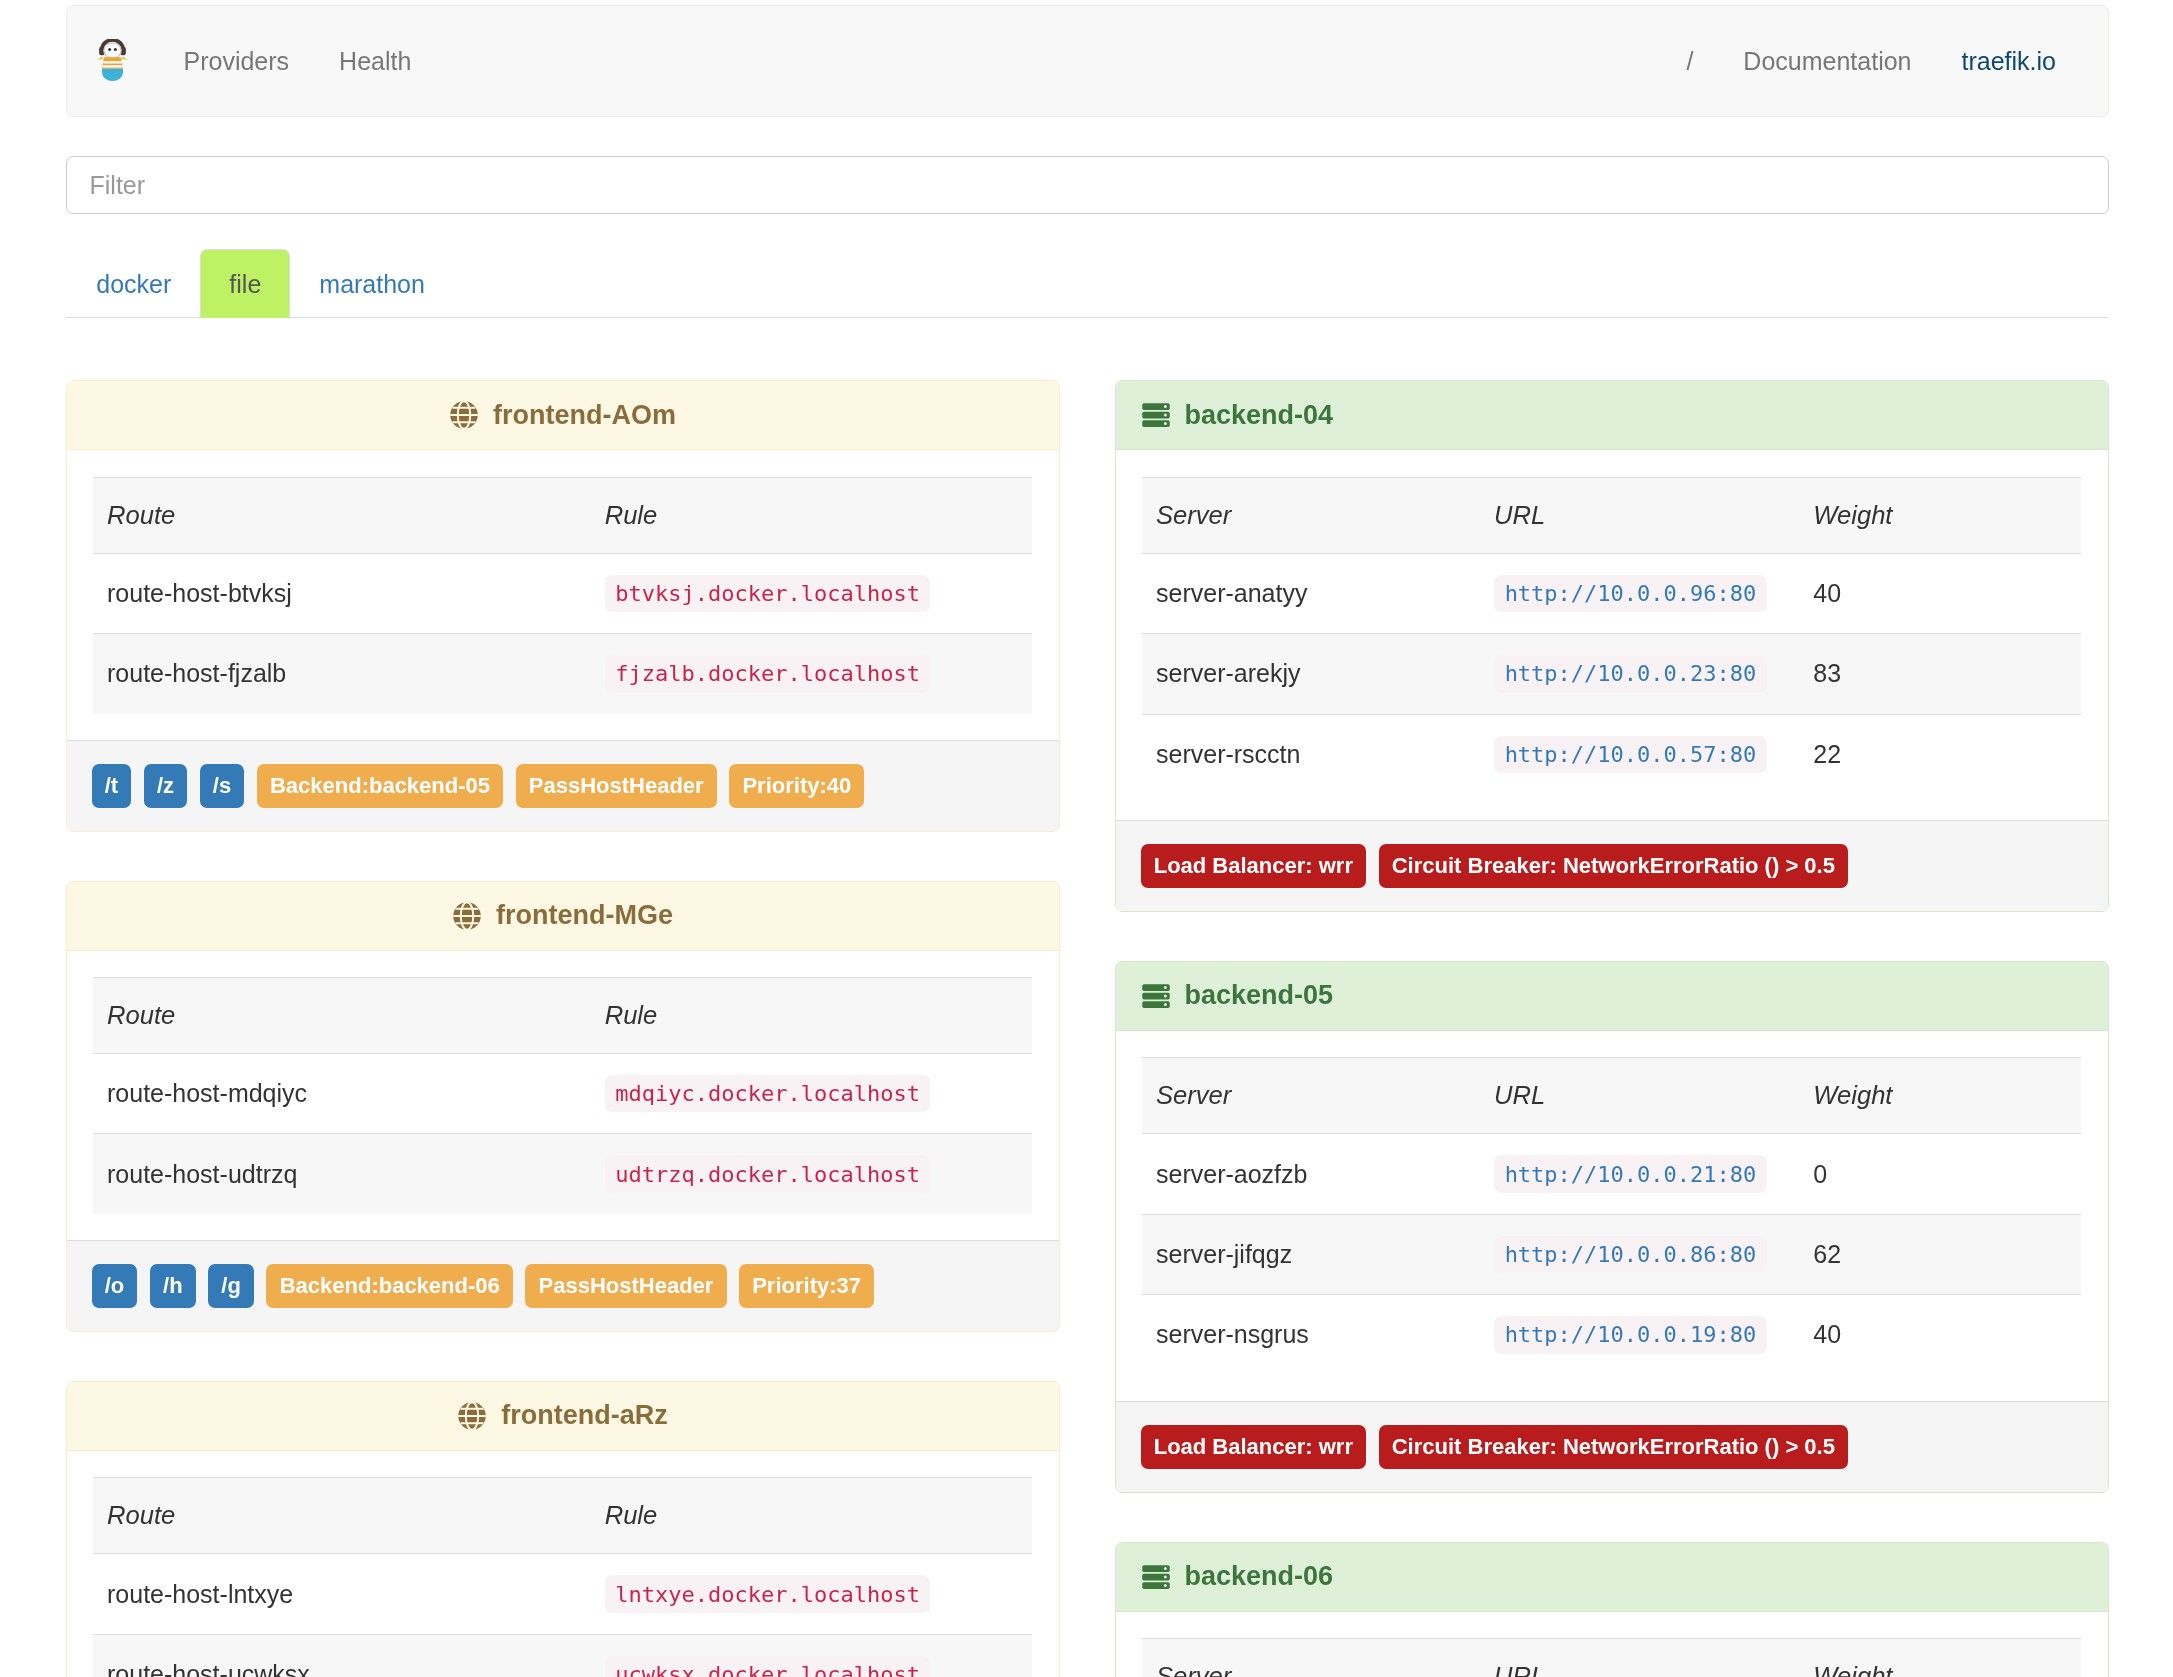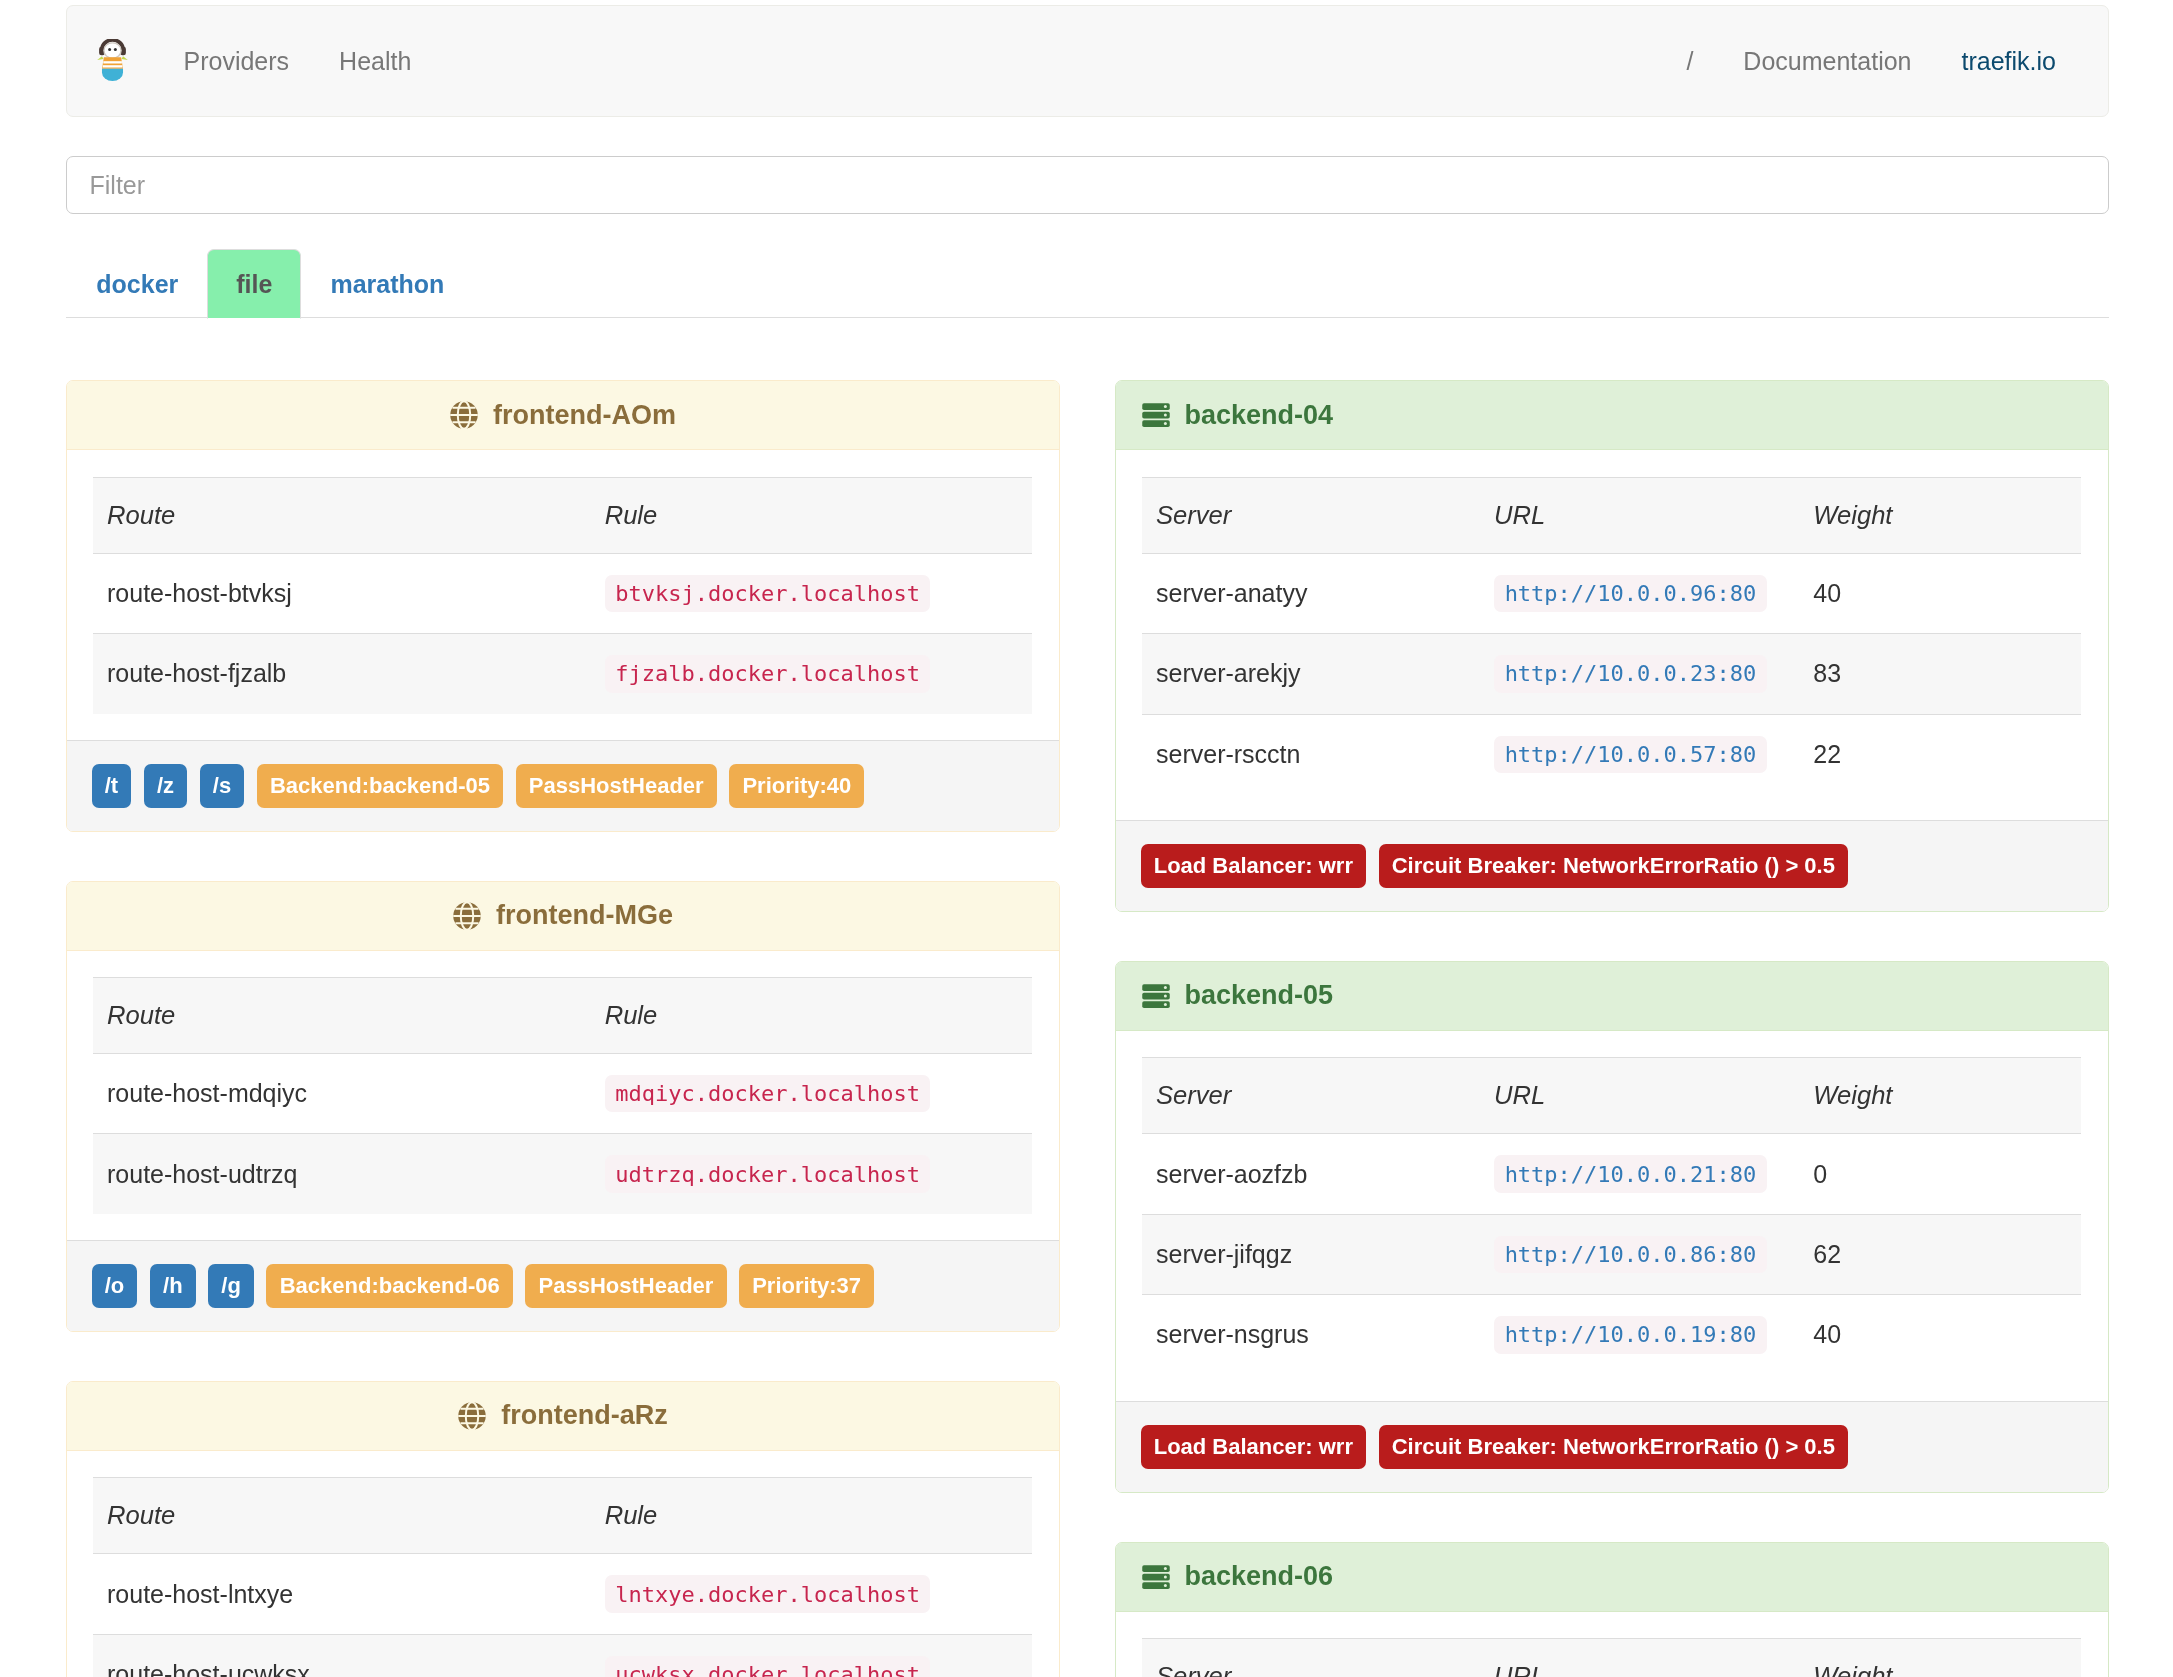--- a/index.html
+++ b/index.html
@@ -32,29 +32,29 @@
   .filter-input {
     width: 100%; height: 58px; font-size: 25px; color: #555;
     font-family: "Liberation Sans", sans-serif;
     padding: 0 23px; border: 1.8px solid #ccc; border-radius: 7px; outline: none;
   }
   .filter-input::placeholder { color: #999; }
 
   
   .tabs {
     margin-top: 35px; display: flex; list-style: none;
-    border-bottom: 1.8px solid #ddd; padding-left: 1.8px; font-weight: bold;
+    border-bottom: 1.8px solid #ddd; padding-left: 1.8px;
   }
   .tab a {
     display: block; padding: 19.4px 28px; margin-bottom: -1.8px;
     color: #337ab7; text-decoration: none; font-size: 25px; cursor: pointer;
     border: 1.8px solid transparent; border-radius: 7px 7px 0 0;
   }
   .tab.active a {
-    color: #555; background: #86efac; border-color: #ddd; border-bottom-color: #fff;
+    color: #555; background: #bef264; border-color: #ddd; border-bottom-color: #fff;
     cursor: default;
   }
 
   
   .content-row { display: flex; gap: 55px; margin-top: 62px; align-items: flex-start; }
   .col { width: 994px; flex: 0 0 auto; }
 
   
   .panel { border-radius: 7px; margin-bottom: 49px; background: #fff; }
   .panel-heading {

